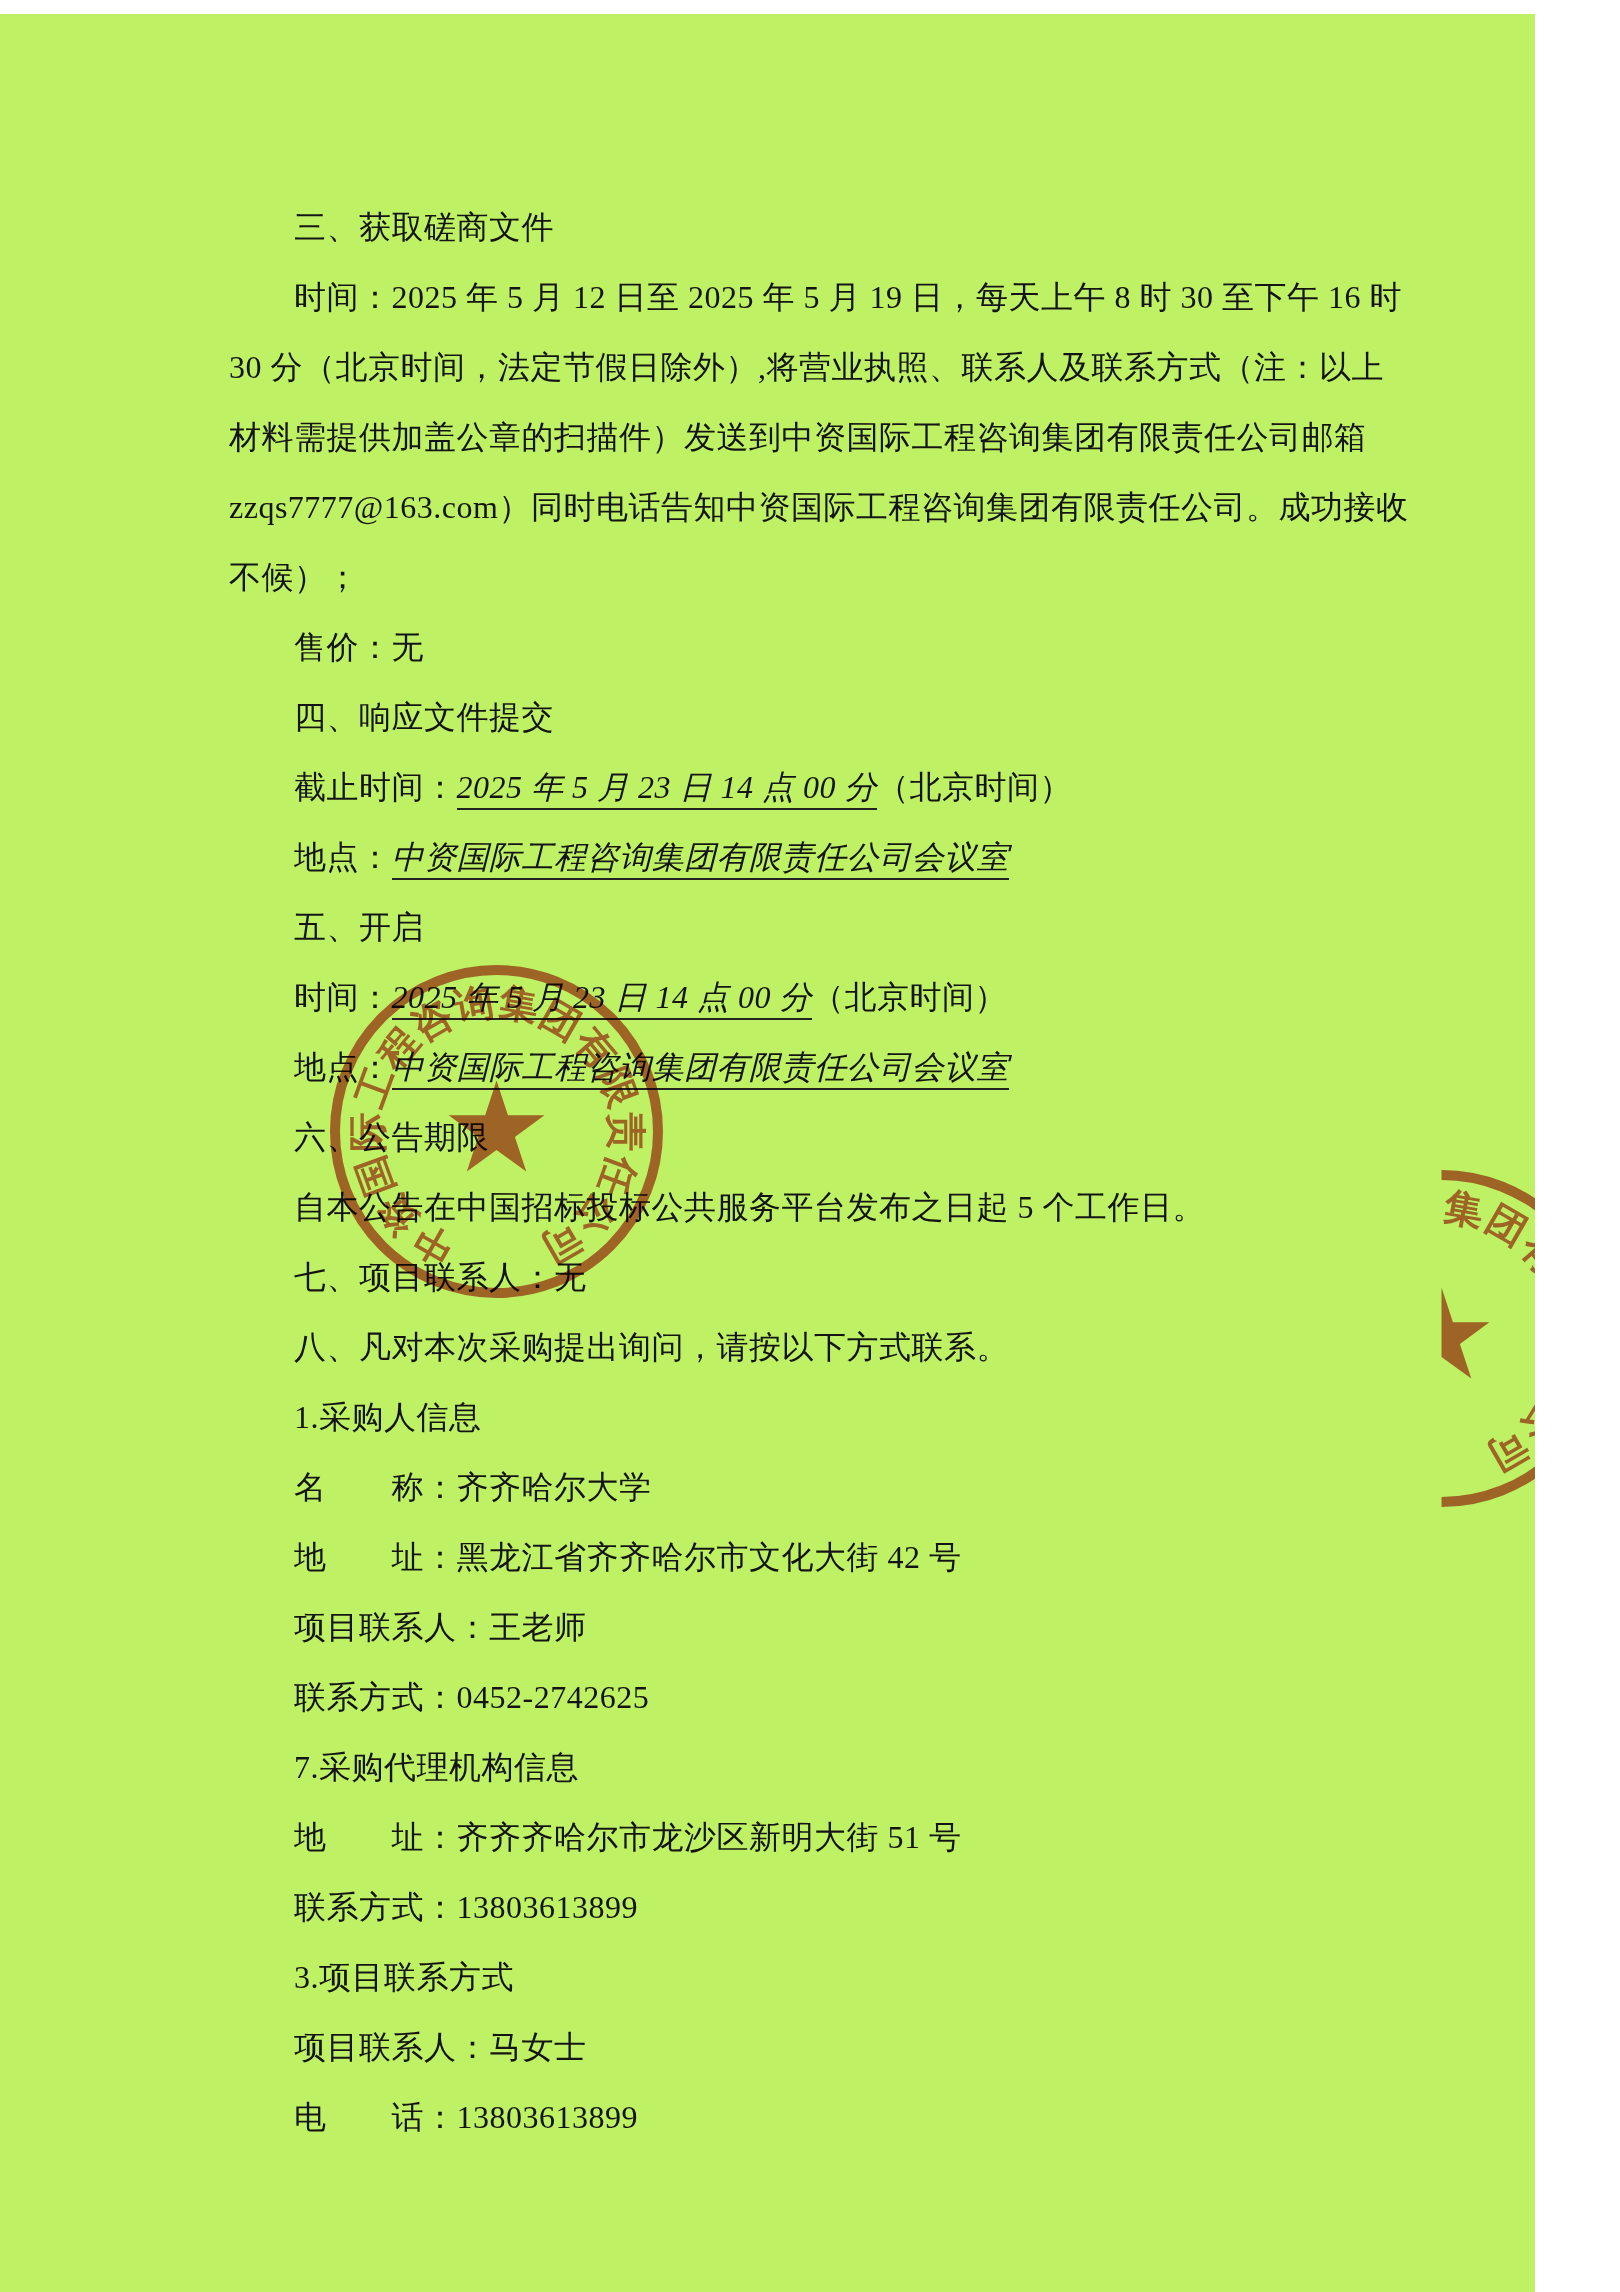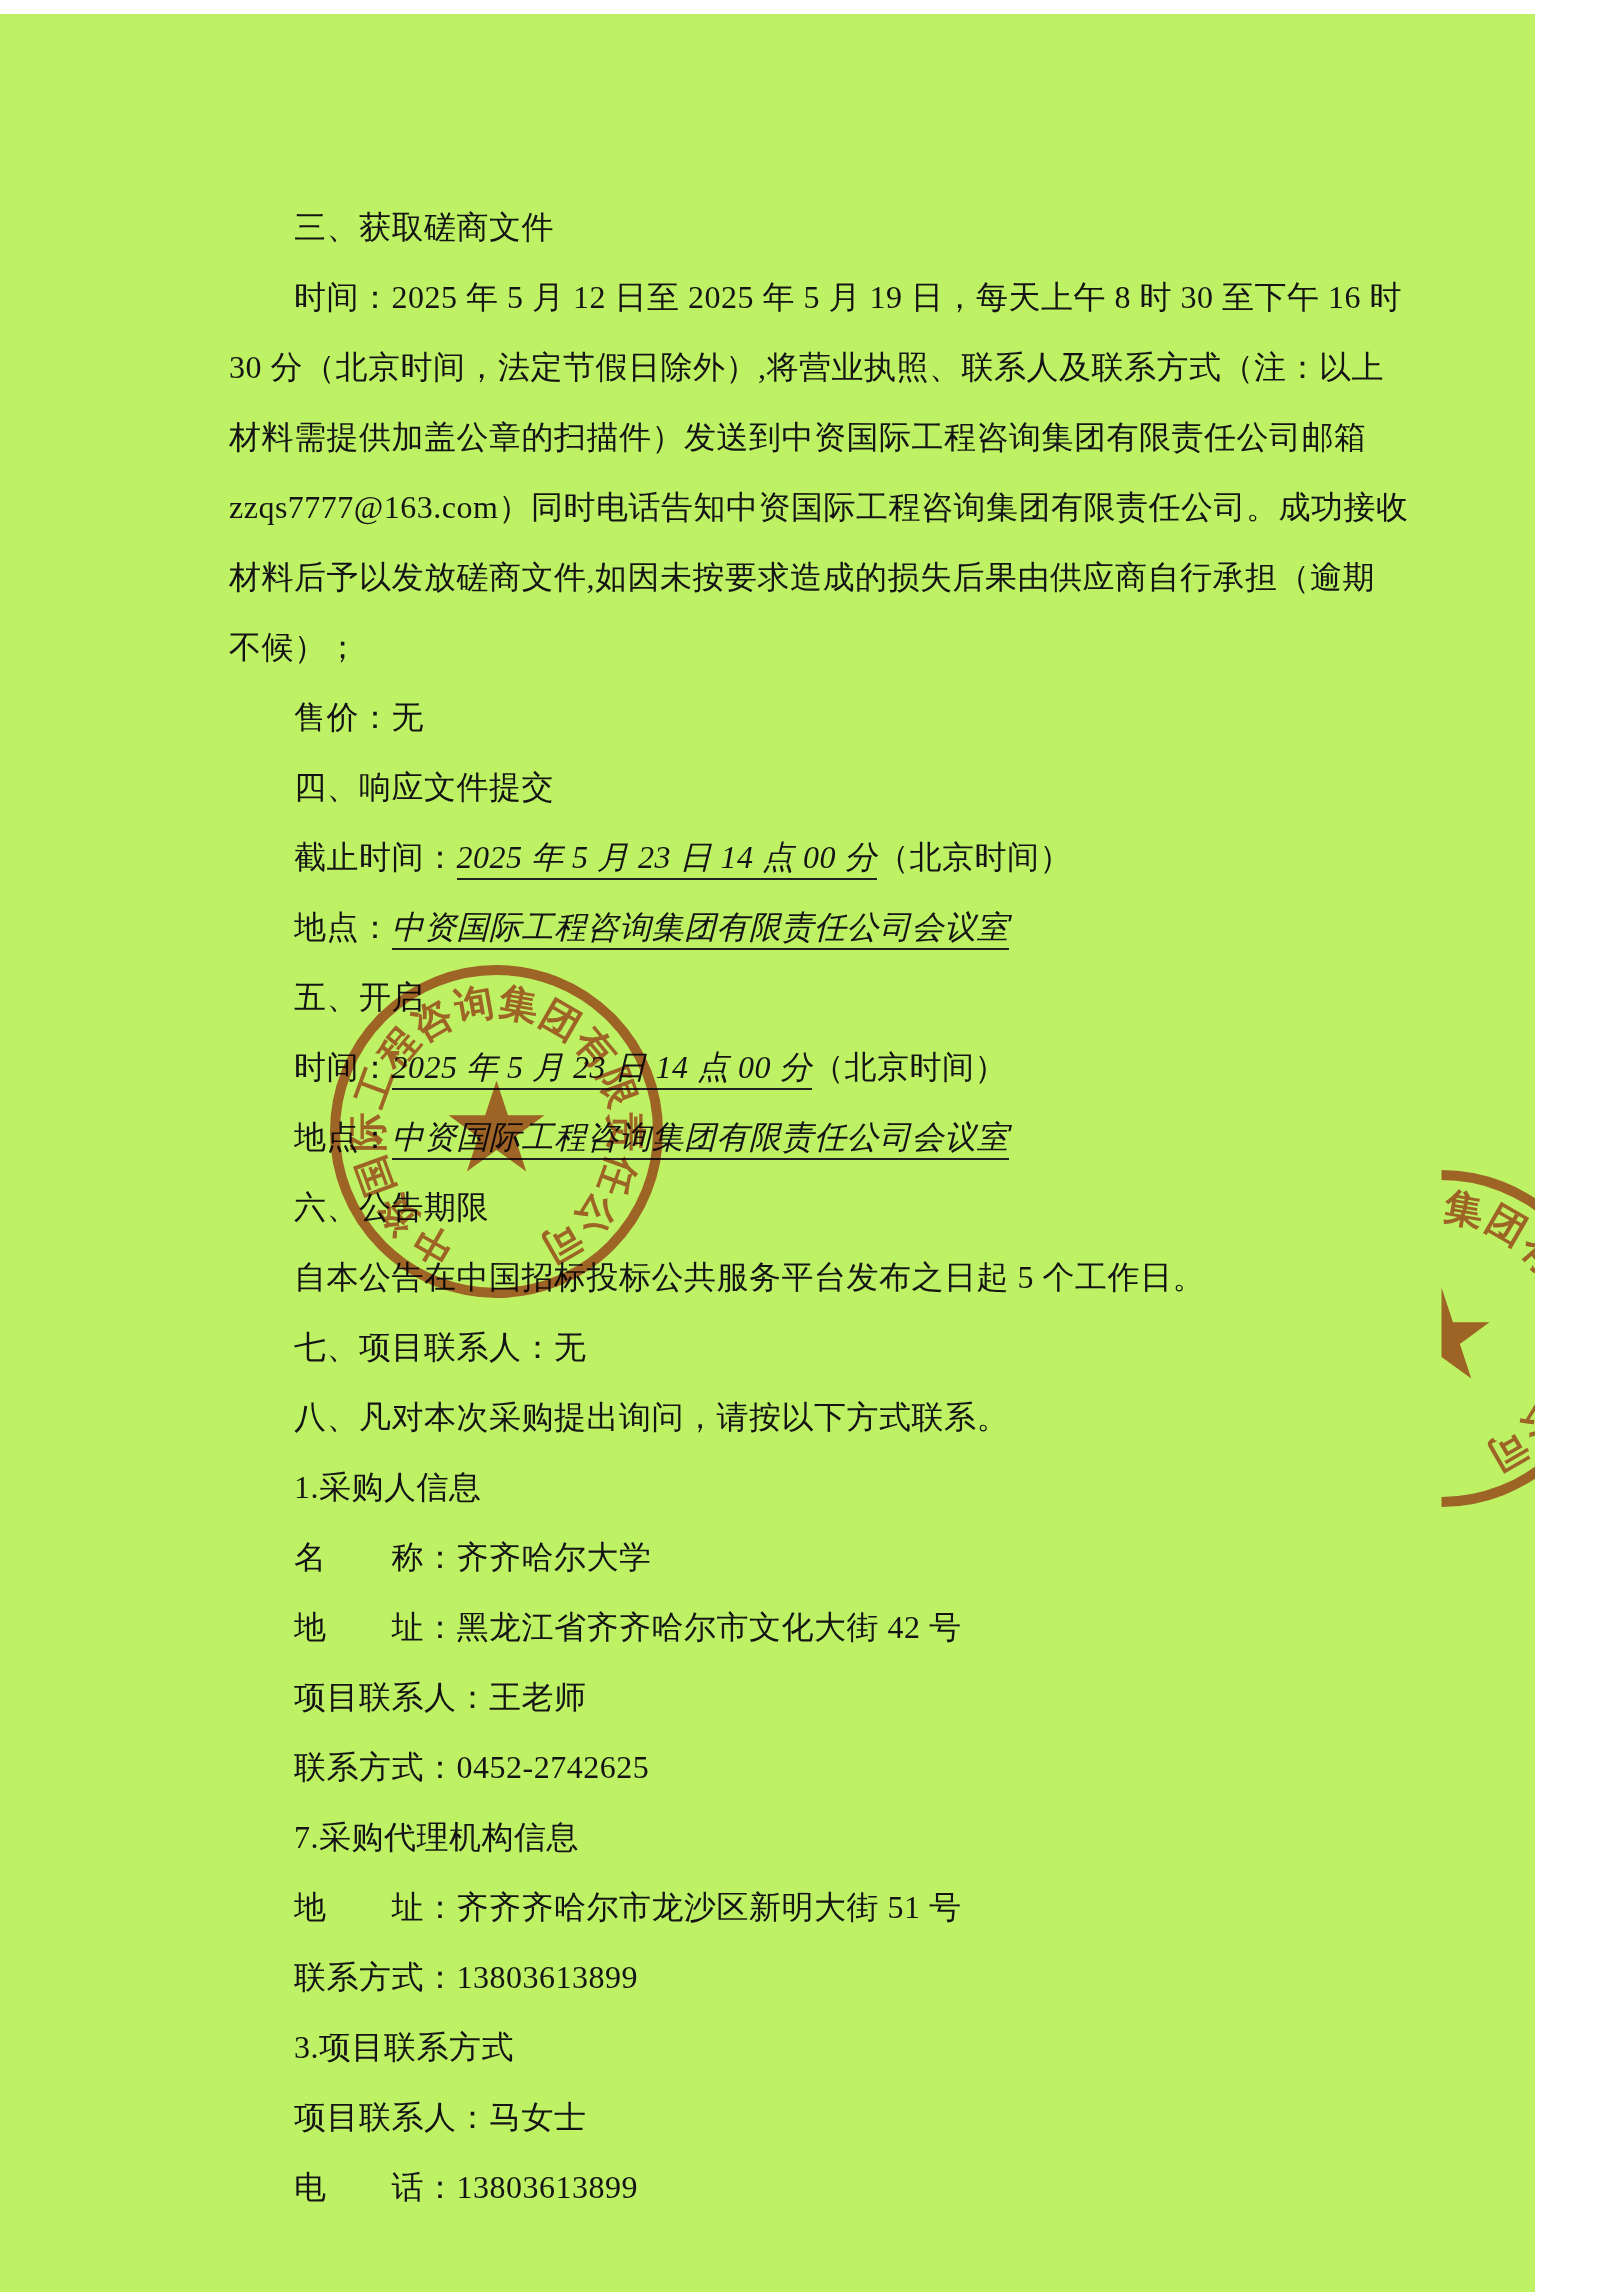--- a/index.html
+++ b/index.html
@@ -61,21 +61,20 @@
 </head>
 <body>
 
 <div class="page">
   <div class="doc" id="doc-body">
       <div class="line indent">三、获取磋商文件</div>
       <div class="line indent">时间：2025 年 5 月 12 日至 2025 年 5 月 19 日，每天上午 8 时 30 至下午 16 时</div>
       <div class="line">30 分（北京时间，法定节假日除外）,将营业执照、联系人及联系方式（注：以上</div>
       <div class="line">材料需提供加盖公章的扫描件）发送到中资国际工程咨询集团有限责任公司邮箱</div>
       <div class="line">zzqs7777@163.com）同时电话告知中资国际工程咨询集团有限责任公司。成功接收</div>
-      <div class="line">材料后予以发放磋商文件,如因未按要求造成的损失后果由供应商自行承担（逾期</div>
       <div class="line">不候）；</div>
       <div class="line indent">售价：无</div>
       <div class="line indent">四、响应文件提交</div>
       <div class="line indent"><span>截止时间：</span><span class="u">2025 年 5 月 23 日 14 点 00 分</span><span>（北京时间）</span></div>
       <div class="line indent"><span>地点：</span><span class="u">中资国际工程咨询集团有限责任公司会议室</span><span></span></div>
       <div class="line indent">五、开启</div>
       <div class="line indent"><span>时间：</span><span class="u">2025 年 5 月 23 日 14 点 00 分</span><span>（北京时间）</span></div>
       <div class="line indent"><span>地点：</span><span class="u">中资国际工程咨询集团有限责任公司会议室</span><span></span></div>
       <div class="line indent">六、公告期限</div>
       <div class="line indent">自本公告在中国招标投标公共服务平台发布之日起 5 个工作日。</div>

